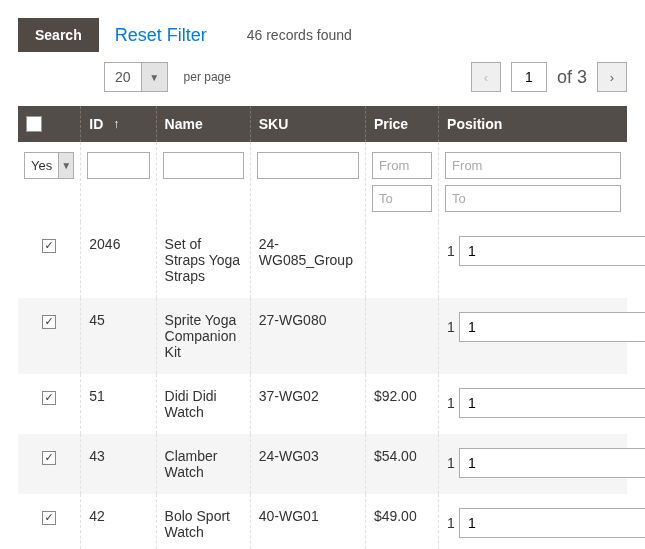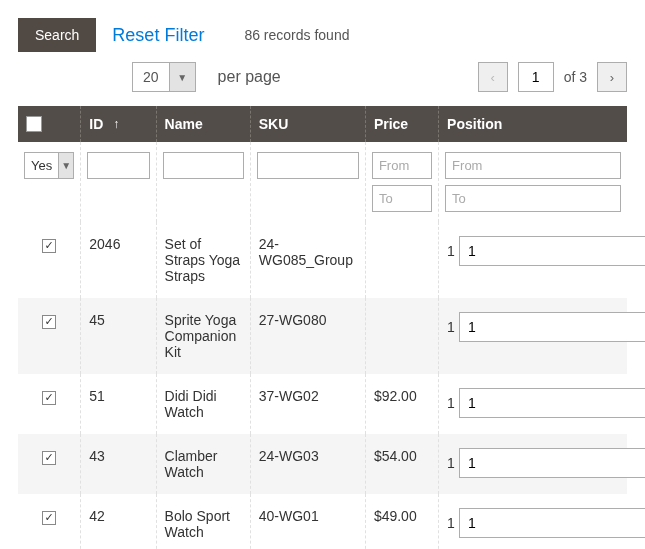--- a/index.html
+++ b/index.html
@@ -1,31 +1,31 @@
 <!DOCTYPE html>
 <html><head>
 <meta charset="utf-8">
 <style>
   * { box-sizing: border-box; margin: 0; padding: 0; }
   body { font-family: Arial, Helvetica, sans-serif; font-size: 13px; color: #333; background: #fff; padding: 18px; width: 645px; }
   .toolbar { display: flex; align-items: center; gap: 16px; }
   .btn { padding: 8px 16px; font-size: 14px; cursor: pointer; border: 1px solid transparent; }
-  .btn-primary { background: #514943; color: #fff; border-color: #514943; font-weight: 400; }
+  .btn-primary { background: #514943; color: #fff; border-color: #514943; font-weight: 700; }
   .link { color: #007bdb; cursor: pointer; font-size: 18px; }
   .records { color: #555; font-size: 14px; margin-left: 24px; }
-  .pager-row { display: flex; align-items: center; margin-top: 10px; margin-left: 114px; gap: 18px; }
+  .pager-row { display: flex; align-items: center; margin-top: 10px; margin-left: 86px; gap: 12px; }
   .select-wrap { display: flex; align-items: stretch; }
   .select-display { border: 1px solid #adadad; padding: 6px 10px; min-width: 32px; display:flex; align-items:center; justify-content:center; font-size:14px; color:#555; }
   .select-toggle { border: 1px solid #adadad; border-left: none; background: #e3e3e3; width: 26px; display:flex; align-items:center; justify-content:center; cursor:pointer; }
-  .perpage-label { color:#555; font-size:16px; margin-left:4px; }
+  .perpage-label { color:#555; font-size:12px; margin-left:4px; }
   .pager-controls { display:flex; align-items:center; gap:10px; margin-left:auto; }
   .pg-btn { width:30px; height:30px; border:1px solid #adadad; background:#efefef; display:flex; align-items:center; justify-content:center; cursor:pointer; color:#666; }
   .pg-btn.disabled { color:#bbb; cursor:default; }
   .pg-input { width:36px; height:30px; border:1px solid #adadad; text-align:center; font-size:14px; }
-  .pg-of { color:#555; font-size:14px; }
+  .pg-of { color:#555; font-size:18px; }
   .dri { font-size:10px; color:#666; }
 
   table.grid { border-collapse: collapse; width: 100%; margin-top: 14px; table-layout: fixed; }
   table.grid th { background:#524d49; color:#fff; text-align:left; padding:10px 8px; font-weight:600; font-size:14px; border-right:1px dashed #7a756f; }
   table.grid th:last-child { border-right:none; }
   col.c-chk { width:60px; } col.c-id{width:72px;} col.c-name{width:90px;} col.c-sku{width:110px;} col.c-price{width:70px;} col.c-pos{width:180px;}
   .th-chk { text-align:center; }
   .header-check { width:16px; height:16px; border:1px solid #999; background:#fff; display:inline-flex; align-items:center; justify-content:center; cursor:pointer; }
   .th-sort { display:flex; align-items:center; gap:10px; }
   .sort-arrow { color:#fff; font-size:12px; }
@@ -47,21 +47,21 @@
   .pos-left { font-size:14px; color:#333; margin-right:4px; }
   .pos-input { flex:1; padding:6px 8px; border:1px solid #adadad; font-size:14px; }
   ::placeholder { color:#aaa; }
 </style>
 </head>
 <body>
 
 <div class="toolbar">
   <button class="btn btn-primary">Search</button>
   <span class="link">Reset Filter</span>
-  <span class="records">86 records found</span>
+  <span class="records">46 records found</span>
 </div>
 
 <div class="pager-row">
   <div class="select-wrap">
     <div class="select-display">20</div>
     <div class="select-toggle">
         <span class="dri">▼</span>
       </div>
   </div>
   <span class="perpage-label">per page</span>

